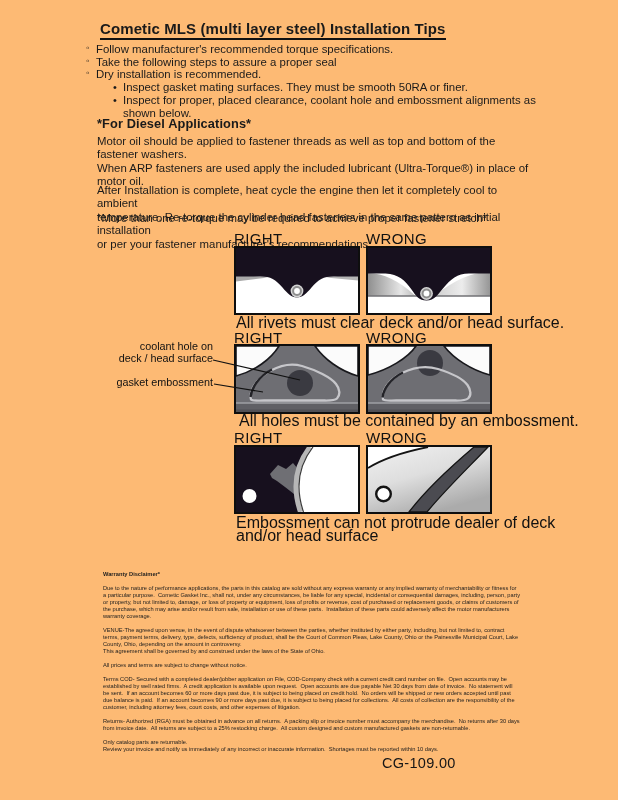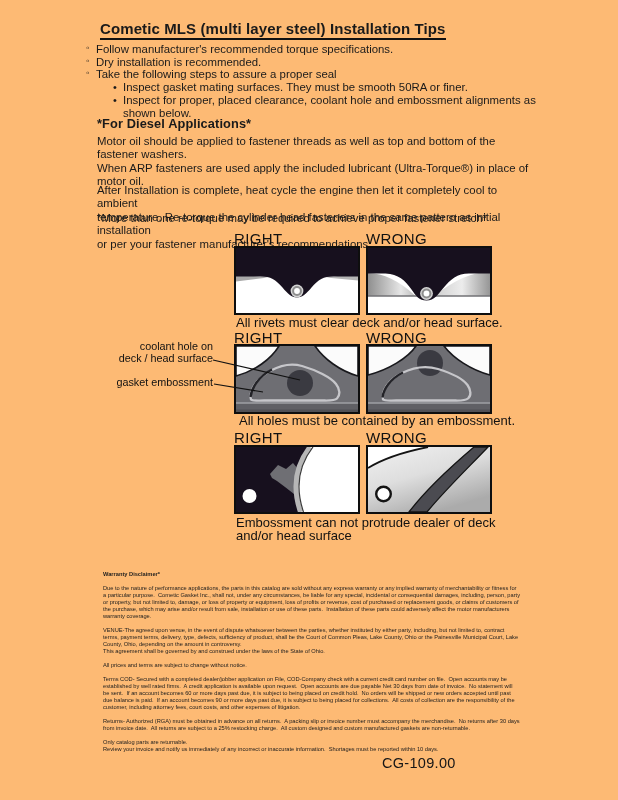--- a/index.html
+++ b/index.html
@@ -16,21 +16,21 @@
   .diesel-heading{left:97px;top:116px;font-size:12.8px;font-weight:bold;letter-spacing:.1px;}
   .body-par{font-size:11.4px;line-height:13.4px;width:440px;white-space:pre-wrap;}
   .p1{left:97px;top:135px;}
   .p2{left:97px;top:184px;}
   .note{left:97px;top:212px;}
   .rw-label{width:126px;text-align:left;font-size:15px;letter-spacing:.4px;color:#111;}
   .dbox{width:122px;border:2px solid #0e0e0e;background:#fff;line-height:0;}
   .dbox svg{display:block;}
   .r1l{left:234px;} .r1r{left:366px;}
   .lab1{top:230px;} .box1{top:246px;height:65px;}
-  .cap{font-size:13px;color:#111;white-space:pre-line;line-height:13px;}
+  .cap{font-size:16px;color:#111;white-space:pre-line;line-height:13px;}
   .cap1{left:236px;top:316px;}
   .lab2{top:329px;} .box2{top:344px;height:66px;}
   .cap2{left:239px;top:414px;}
   .lab3{top:429px;} .box3{top:445px;height:65px;}
   .cap3{left:236px;top:516px;}
   .callout{text-align:right;font-size:10.8px;line-height:11.8px;color:#111;white-space:pre-line;width:118px;}
   .c1{left:95px;top:341px;}
   .c2{left:95px;top:377px;}
   .connectors{left:205px;top:352px;pointer-events:none;z-index:5;}
   .disclaimer{left:103px;top:571px;width:417px;font-size:5.7px;line-height:7px;color:#1d1d1d;}
@@ -40,22 +40,22 @@
 </style>
 </head>
 <body>
 
 <div class="page">
 
   <div class="abs page-title">Cometic MLS (multi layer steel) Installation Tips</div>
 
   <ul class="abs tips">
     <li class="lvl1">Follow manufacturer's recommended torque specifications.</li>
+    <li class="lvl1">Take the following steps to assure a proper seal</li>
     <li class="lvl1">Dry installation is recommended.</li>
-    <li class="lvl1">Take the following steps to assure a proper seal</li>
     <li class="lvl2">Inspect gasket mating surfaces.  They must be smooth 50RA or finer.</li>
     <li class="lvl2">Inspect for proper, placed clearance, coolant hole and embossment alignments as shown below.</li>
   </ul>
 
   <div class="abs body-par p1">Motor oil should be applied to fastener threads as well as top and bottom of the fastener washers.
 When ARP fasteners are used apply the included lubricant (Ultra-Torque®) in place of motor oil.</div>
   <div class="abs diesel-heading">*For Diesel Applications*</div>
   <div class="abs body-par p2">After Installation is complete, heat cycle the engine then let it completely cool to ambient
 temperature. Re-torque the cylinder head fasteners in the same pattern as initial installation
 or per your fastener manufacturer's recommendations.</div>

